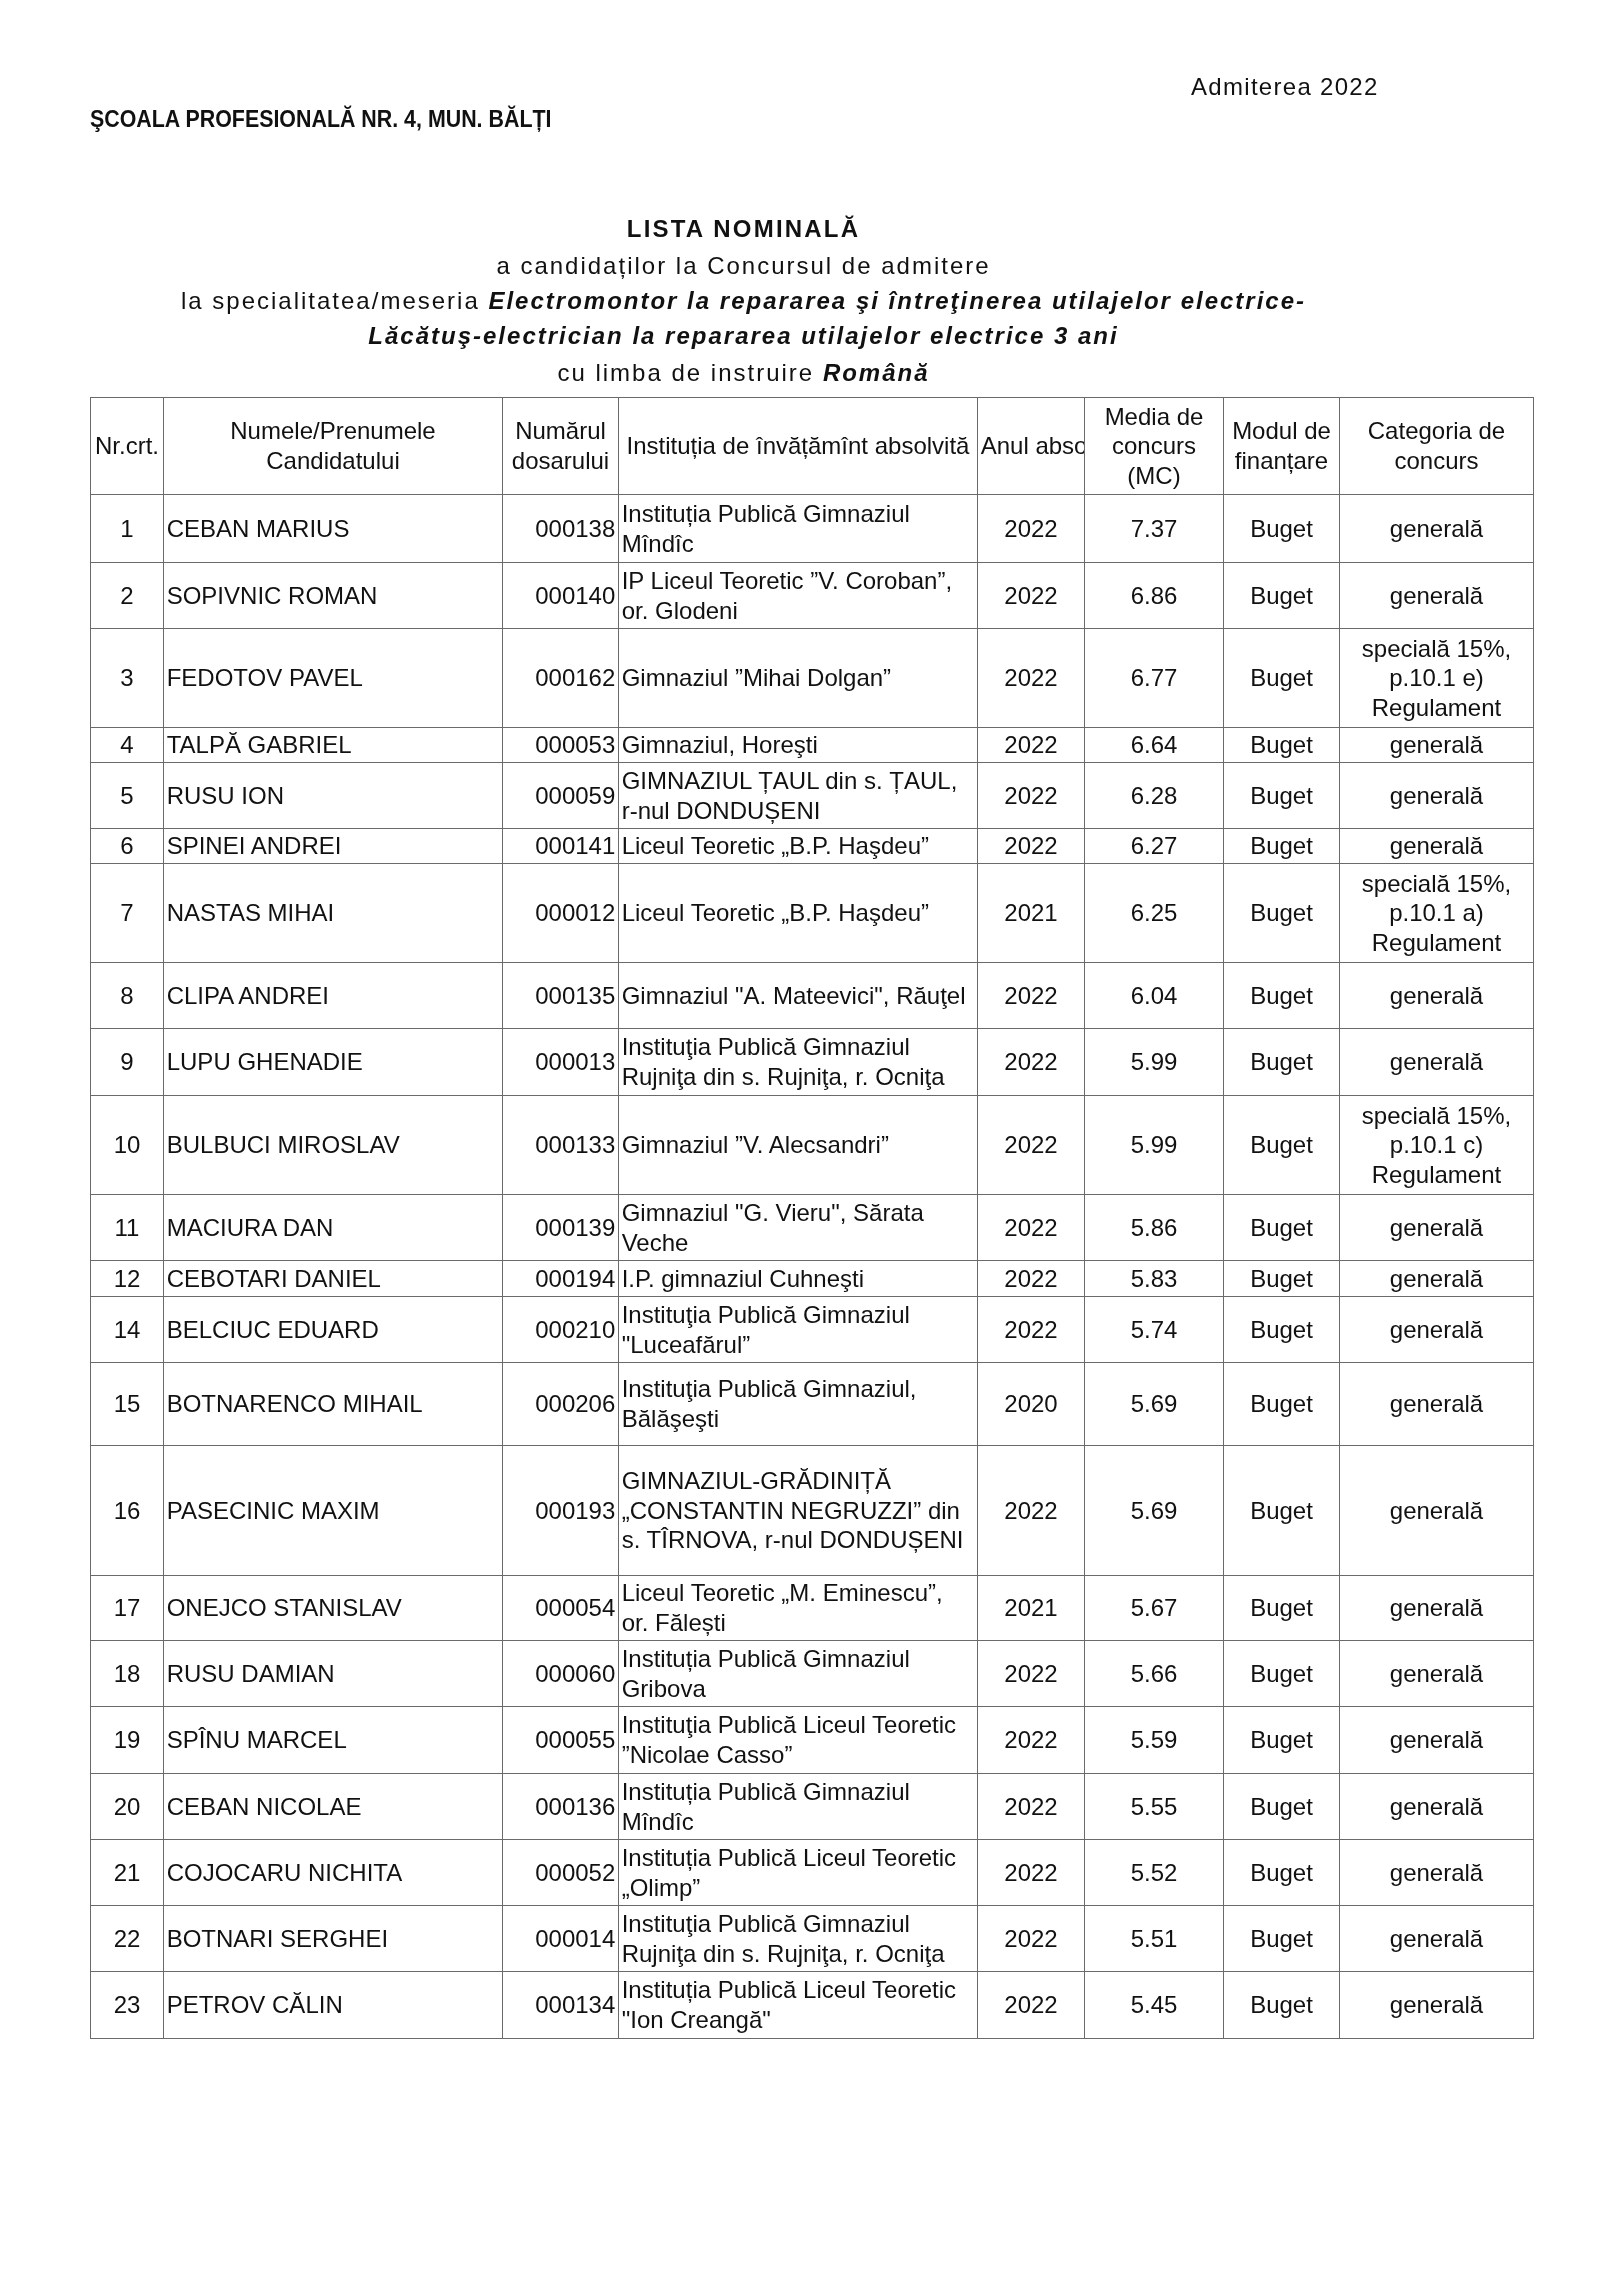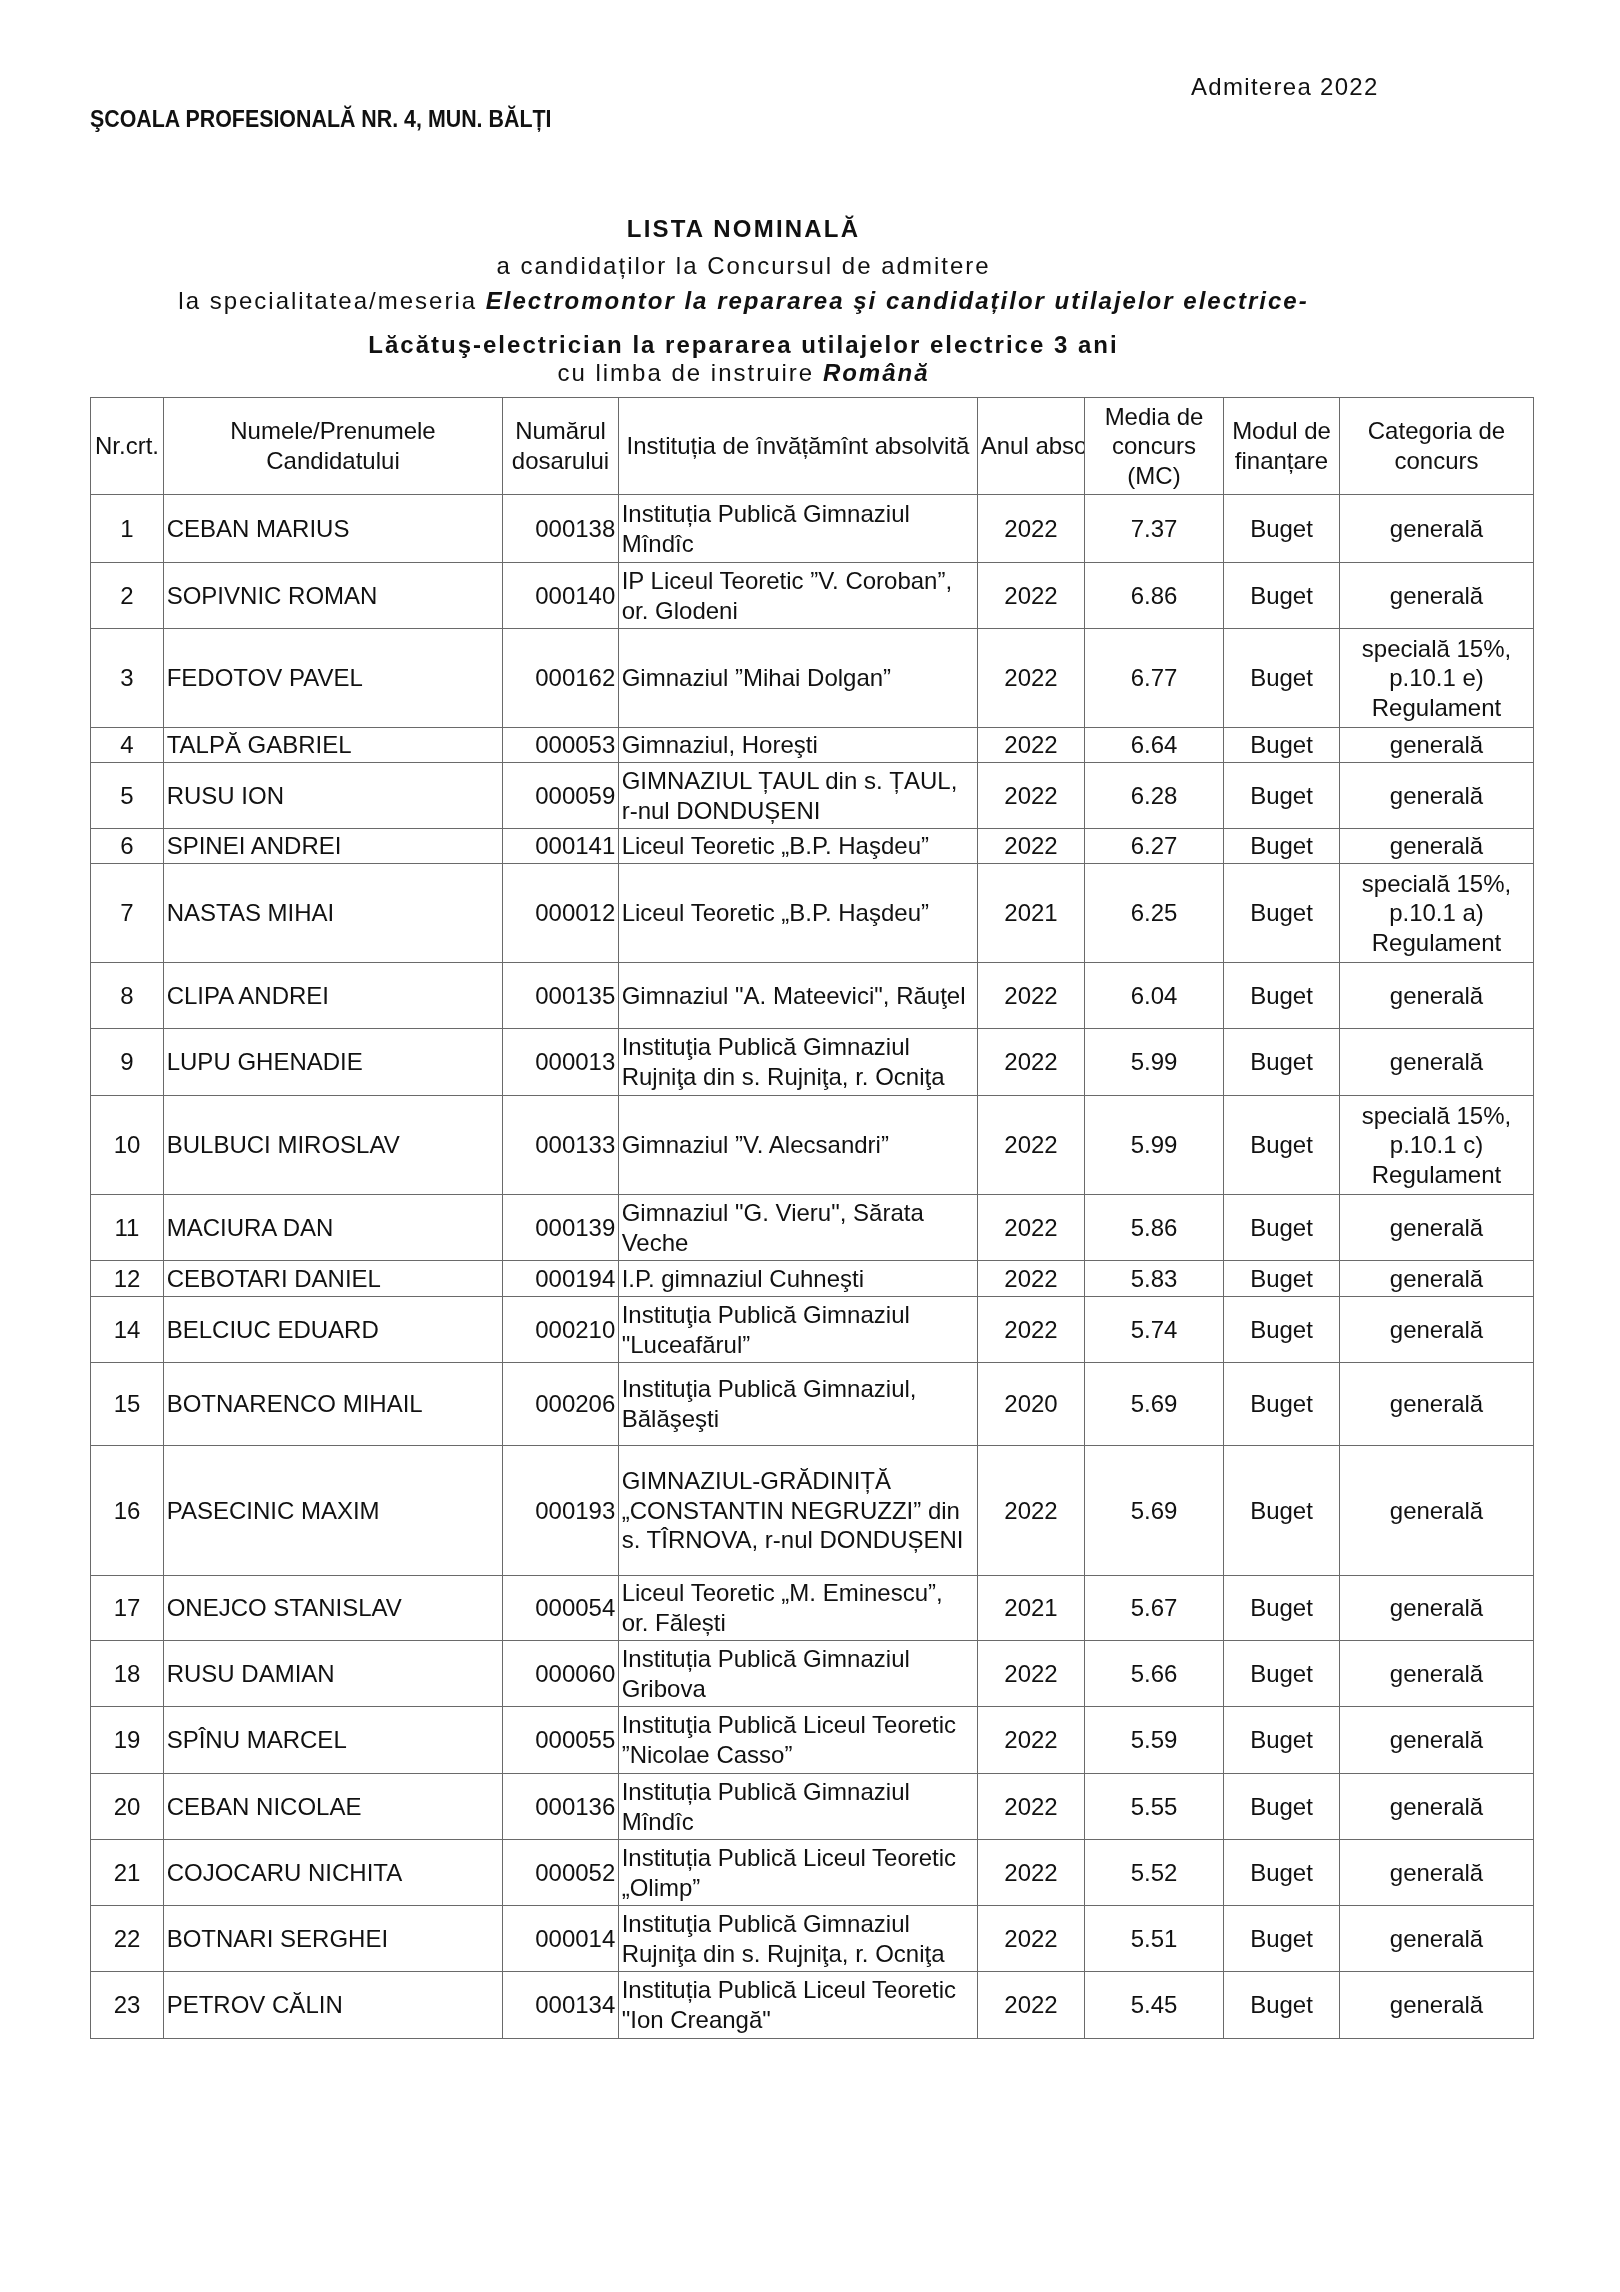--- a/index.html
+++ b/index.html
@@ -5,21 +5,21 @@
   html, body { margin: 0; padding: 0; background: #ffffff; }
   body { width: 1620px; height: 2293px; position: relative; overflow: hidden;
          font-family: "Liberation Sans", sans-serif; color: #111; }
   .abs { position: absolute; white-space: nowrap; }
   #admission { left: 1191px; top: 73px; font-size: 24px; letter-spacing: 1.3px; }
   #school { left: 90px; top: 106px; font-size: 23px; font-weight: bold; transform: scaleX(0.93); transform-origin: left; }
   .center-line { position: absolute; left: 0; width: 1487px; text-align: center; white-space: nowrap; letter-spacing: 2px; font-size: 24px; }
   #title { top: 215px; font-weight: bold; letter-spacing: 2.2px; }
   #line2 { top: 252px; }
   #line3 { top: 287px; }
-  #line4 { top: 331px; font-weight: bold; }
+  #line4 { top: 322px; font-weight: bold; font-style: italic; }
   #line5 { top: 359px; }
   .bi { font-weight: bold; font-style: italic; }
 
   table.list { position: absolute; left: 90px; top: 397px; border-collapse: collapse; table-layout: fixed; width: 1443px; }
   table.list td, table.list th { border: 1.8px solid #6a6a6a; font-size: 24px; line-height: 29.6px; font-weight: normal; padding: 0 2.7px; vertical-align: middle; overflow: hidden; }
   table.list th { text-align: center; }
   td.c-nr, td.c-doc, td.c-year, td.c-avg, td.c-fund, td.c-cat { text-align: center; }
   td.c-doc { text-align: right; padding-right: 5.4px; margin-top: 24px; }
   td.c-name, td.c-inst { text-align: left; }
   td.c-inst { white-space: normal; }
@@ -27,21 +27,21 @@
   th.h-year { white-space: nowrap; padding: 0 0.9px; }
 </style>
 </head>
 <body>
 
 <div class="abs" id="admission">Admiterea 2022</div>
 <div class="abs" id="school">ŞCOALA PROFESIONALĂ NR. 4, MUN. BĂLȚI</div>
 
 <div class="center-line" id="title">LISTA NOMINALĂ</div>
 <div class="center-line" id="line2">a candidaților la Concursul de admitere</div>
-<div class="center-line" id="line3"><span>la specialitatea/meseria </span><span class="bi">Electromontor la repararea şi candidaților utilajelor electrice-</span></div>
+<div class="center-line" id="line3"><span>la specialitatea/meseria </span><span class="bi">Electromontor la repararea şi întreţinerea utilajelor electrice-</span></div>
 <div class="center-line" id="line4">Lăcătuş-electrician la repararea utilajelor electrice 3 ani</div>
 <div class="center-line" id="line5"><span>cu limba de instruire </span><span class="bi">Română</span></div>
 
 <table class="list">
   <colgroup>
     <col style="width:73px">
       <col style="width:339px">
       <col style="width:116px">
       <col style="width:359px">
     <col style="width:107px">

